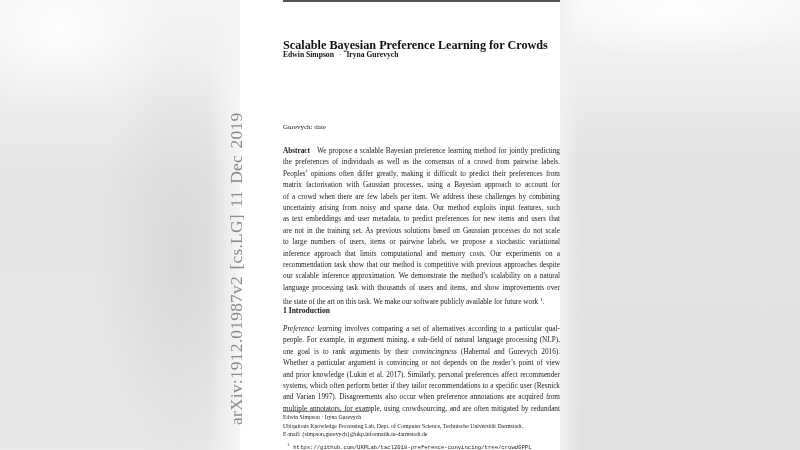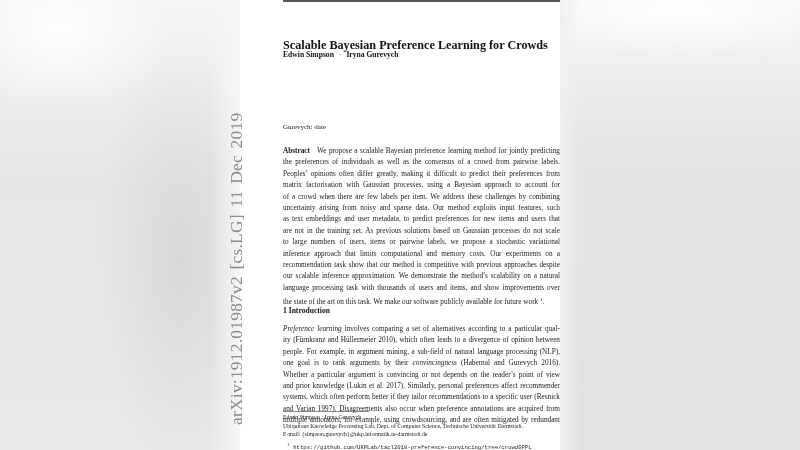--- a/index.html
+++ b/index.html
@@ -122,21 +122,20 @@
     <span class="line">recommendation task show that our method is competitive with previous approaches despite</span>
     <span class="line">our scalable inference approximation. We demonstrate the method’s scalability on a natural</span>
     <span class="line">language processing task with thousands of users and items, and show improvements over</span>
     <span class="line last"><span>the state of the art on this task. We make our software publicly available for future work</span> <sup>1</sup>.</span>
   </div>
 
   <div class="section-heading">1  Introduction</div>
 
   <div class="intro">
     <span class="line"><em>Preference learning</em><span> involves comparing a set of alternatives according to a particular qual-</span></span>
-    <span class="line">ity (Fürnkranz and Hüllermeier 2010), which often leads to a divergence of opinion between</span>
     <span class="line">people. For example, in argument mining, a sub-field of natural language processing (NLP),</span>
     <span class="line"><span>one goal is to rank arguments by their </span><em>convincingness</em><span> (Habernal and Gurevych 2016).</span></span>
     <span class="line">Whether a particular argument is convincing or not depends on the reader’s point of view</span>
     <span class="line">and prior knowledge (Lukin et al. 2017). Similarly, personal preferences affect recommender</span>
     <span class="line">systems, which often perform better if they tailor recommendations to a specific user (Resnick</span>
     <span class="line">and Varian 1997). Disagreements also occur when preference annotations are acquired from</span>
     <span class="line">multiple annotators, for example, using crowdsourcing, and are often mitigated by redundant</span>
   </div>
 
   <div class="fn-rule"></div>

